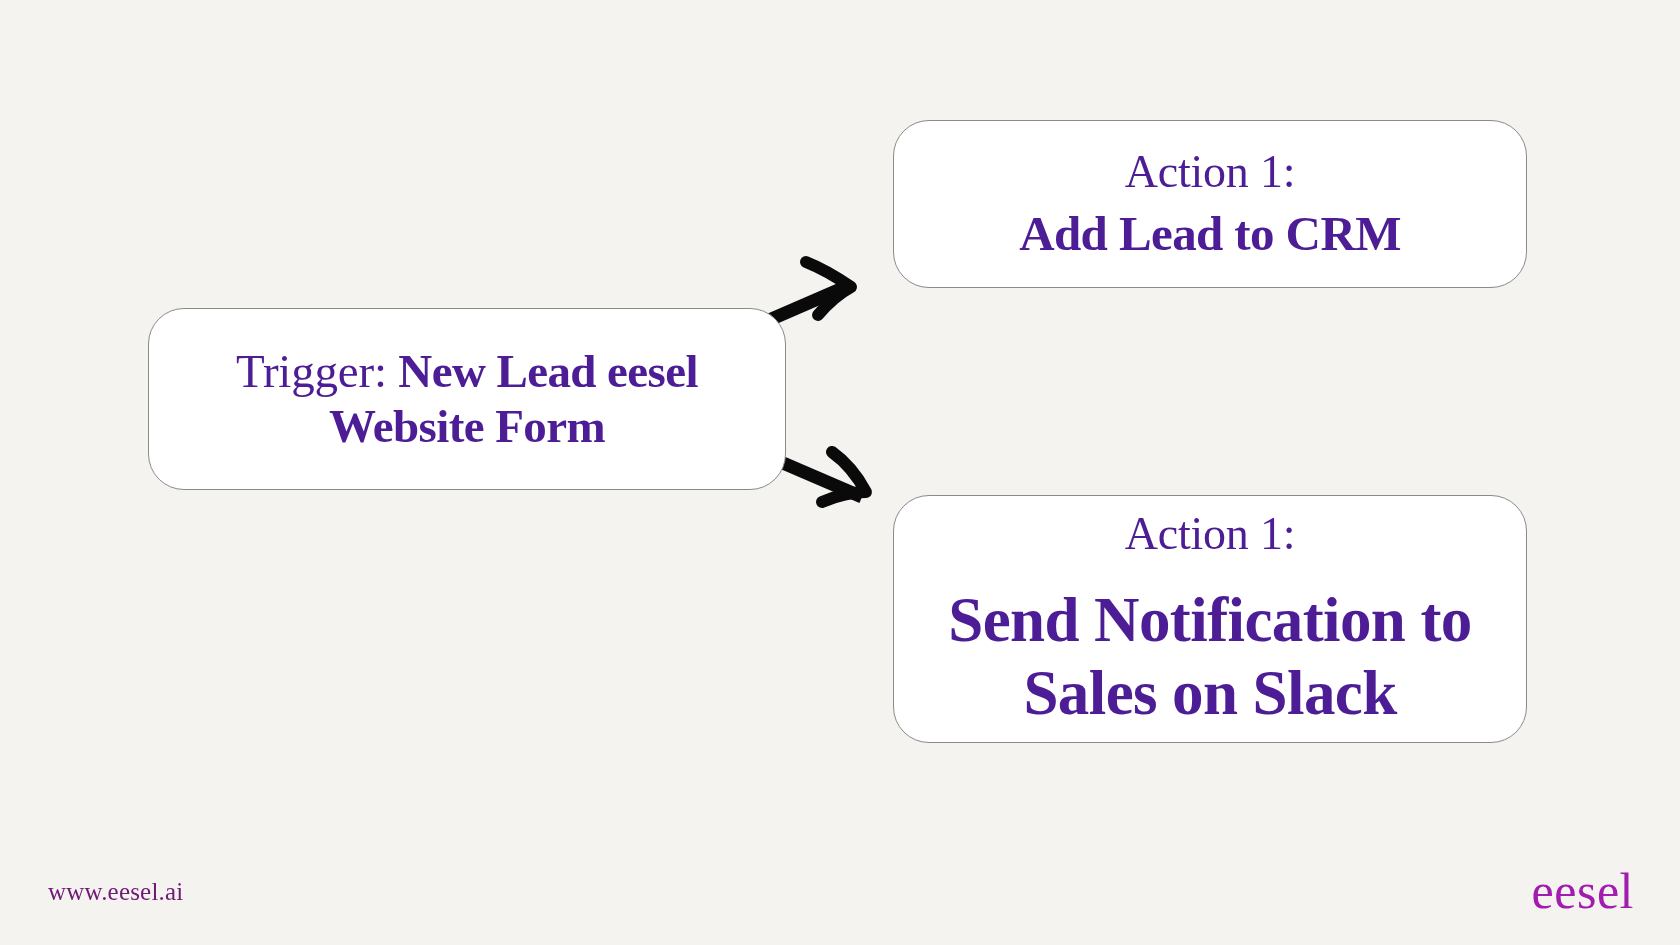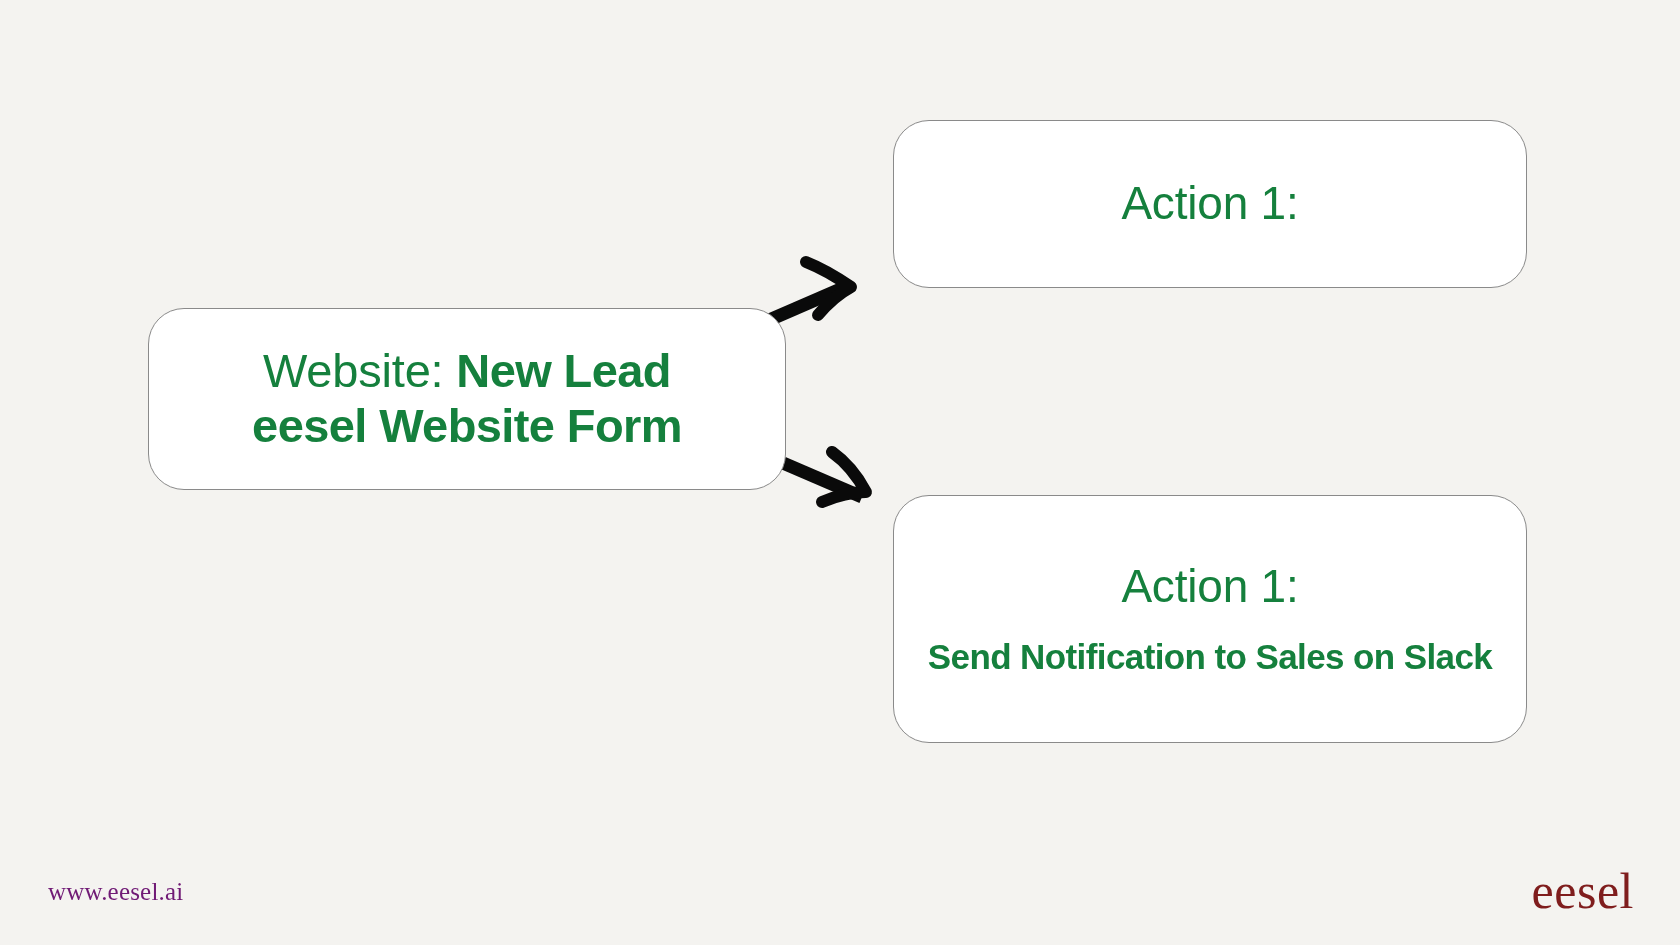--- a/index.html
+++ b/index.html
@@ -25,23 +25,24 @@
     position: absolute;
     box-sizing: border-box;
     background: #FFFFFF;
     border: 1.6px solid #8A8A8A;
     border-radius: 36px;
     display: flex;
     flex-direction: column;
     align-items: center;
     justify-content: center;
     text-align: center;
-    color: #15803d;
+    color: #4c1d95;
     line-height: 1.17;
     padding: 10px 26px;
+    font-family: Liberation Serif, serif;
   }
   .node .lead {
     font-weight: 400;
     letter-spacing: -0.2px;
   }
   .node .strong {
     font-weight: 700;
     letter-spacing: -0.6px;
   }
 
@@ -69,21 +70,21 @@
   #node-action-1 .strong { font-size: 49px; margin-top: 6px; }
 
   #node-action-2 {
     left: 893px;
     top: 495px;
     width: 634px;
     height: 248px;
     font-size: 46px;
   }
   #node-action-2 .lead { font-size: 46px; }
-  #node-action-2 .strong { font-size: 35px; margin-top: 23px; }
+  #node-action-2 .strong { font-size: 63px; margin-top: 23px; }
 
   
   #arrow-layer {
     position: absolute;
     left: 0;
     top: 0;
     width: 1680px;
     height: 945px;
     pointer-events: none;
   }
@@ -97,21 +98,21 @@
     font-size: 25px;
     color: #701a75;
     letter-spacing: 0.2px;
   }
   #brand-logo {
     position: absolute;
     right: 46px;
     top: 866px;
     font-family: "Liberation Serif", serif;
     font-size: 50px;
-    color: #7f1d1d;
+    color: #a21caf;
     letter-spacing: 0.5px;
     line-height: 1;
   }
 </style>
 </head>
 <body>
 
 <div id="canvas">
 
   <svg id="arrow-layer" viewBox="0 0 1680 945" xmlns="http://www.w3.org/2000/svg">
@@ -121,25 +122,26 @@
       <path d="M 806 262 C 826 270 841 280 851 287 C 840 293 828 303 818 315" stroke="#0A0A0A" stroke-width="12" stroke-linecap="round" stroke-linejoin="round" fill="none"></path>
     </g>
 
     <g>
       <path d="M 783 463 L 862 497" stroke="#0A0A0A" stroke-width="13" stroke-linecap="butt" fill="none"></path>
       <path d="M 832 452 C 846 462 858 477 866 492 C 852 492 836 496 822 502" stroke="#0A0A0A" stroke-width="12" stroke-linecap="round" stroke-linejoin="round" fill="none"></path>
     </g>
   </svg>
 
   <div class="node" id="node-trigger">
-    <span class="inlinewrap"><span class="lead">Website: </span><span class="strong">New Lead eesel Website Form</span></span>
+    <span class="inlinewrap"><span class="lead">Trigger: </span><span class="strong">New Lead eesel Website Form</span></span>
   </div>
 
   <div class="node" id="node-action-1">
     <span class="lead">Action 1:</span>
+    <span class="strong">Add Lead to CRM</span>
   </div>
 
   <div class="node" id="node-action-2">
     <span class="lead">Action 1:</span>
     <span class="strong">Send Notification to Sales on Slack</span>
   </div>
 
   <div id="footer-url">www.eesel.ai</div>
   <div id="brand-logo">eesel</div>
 

